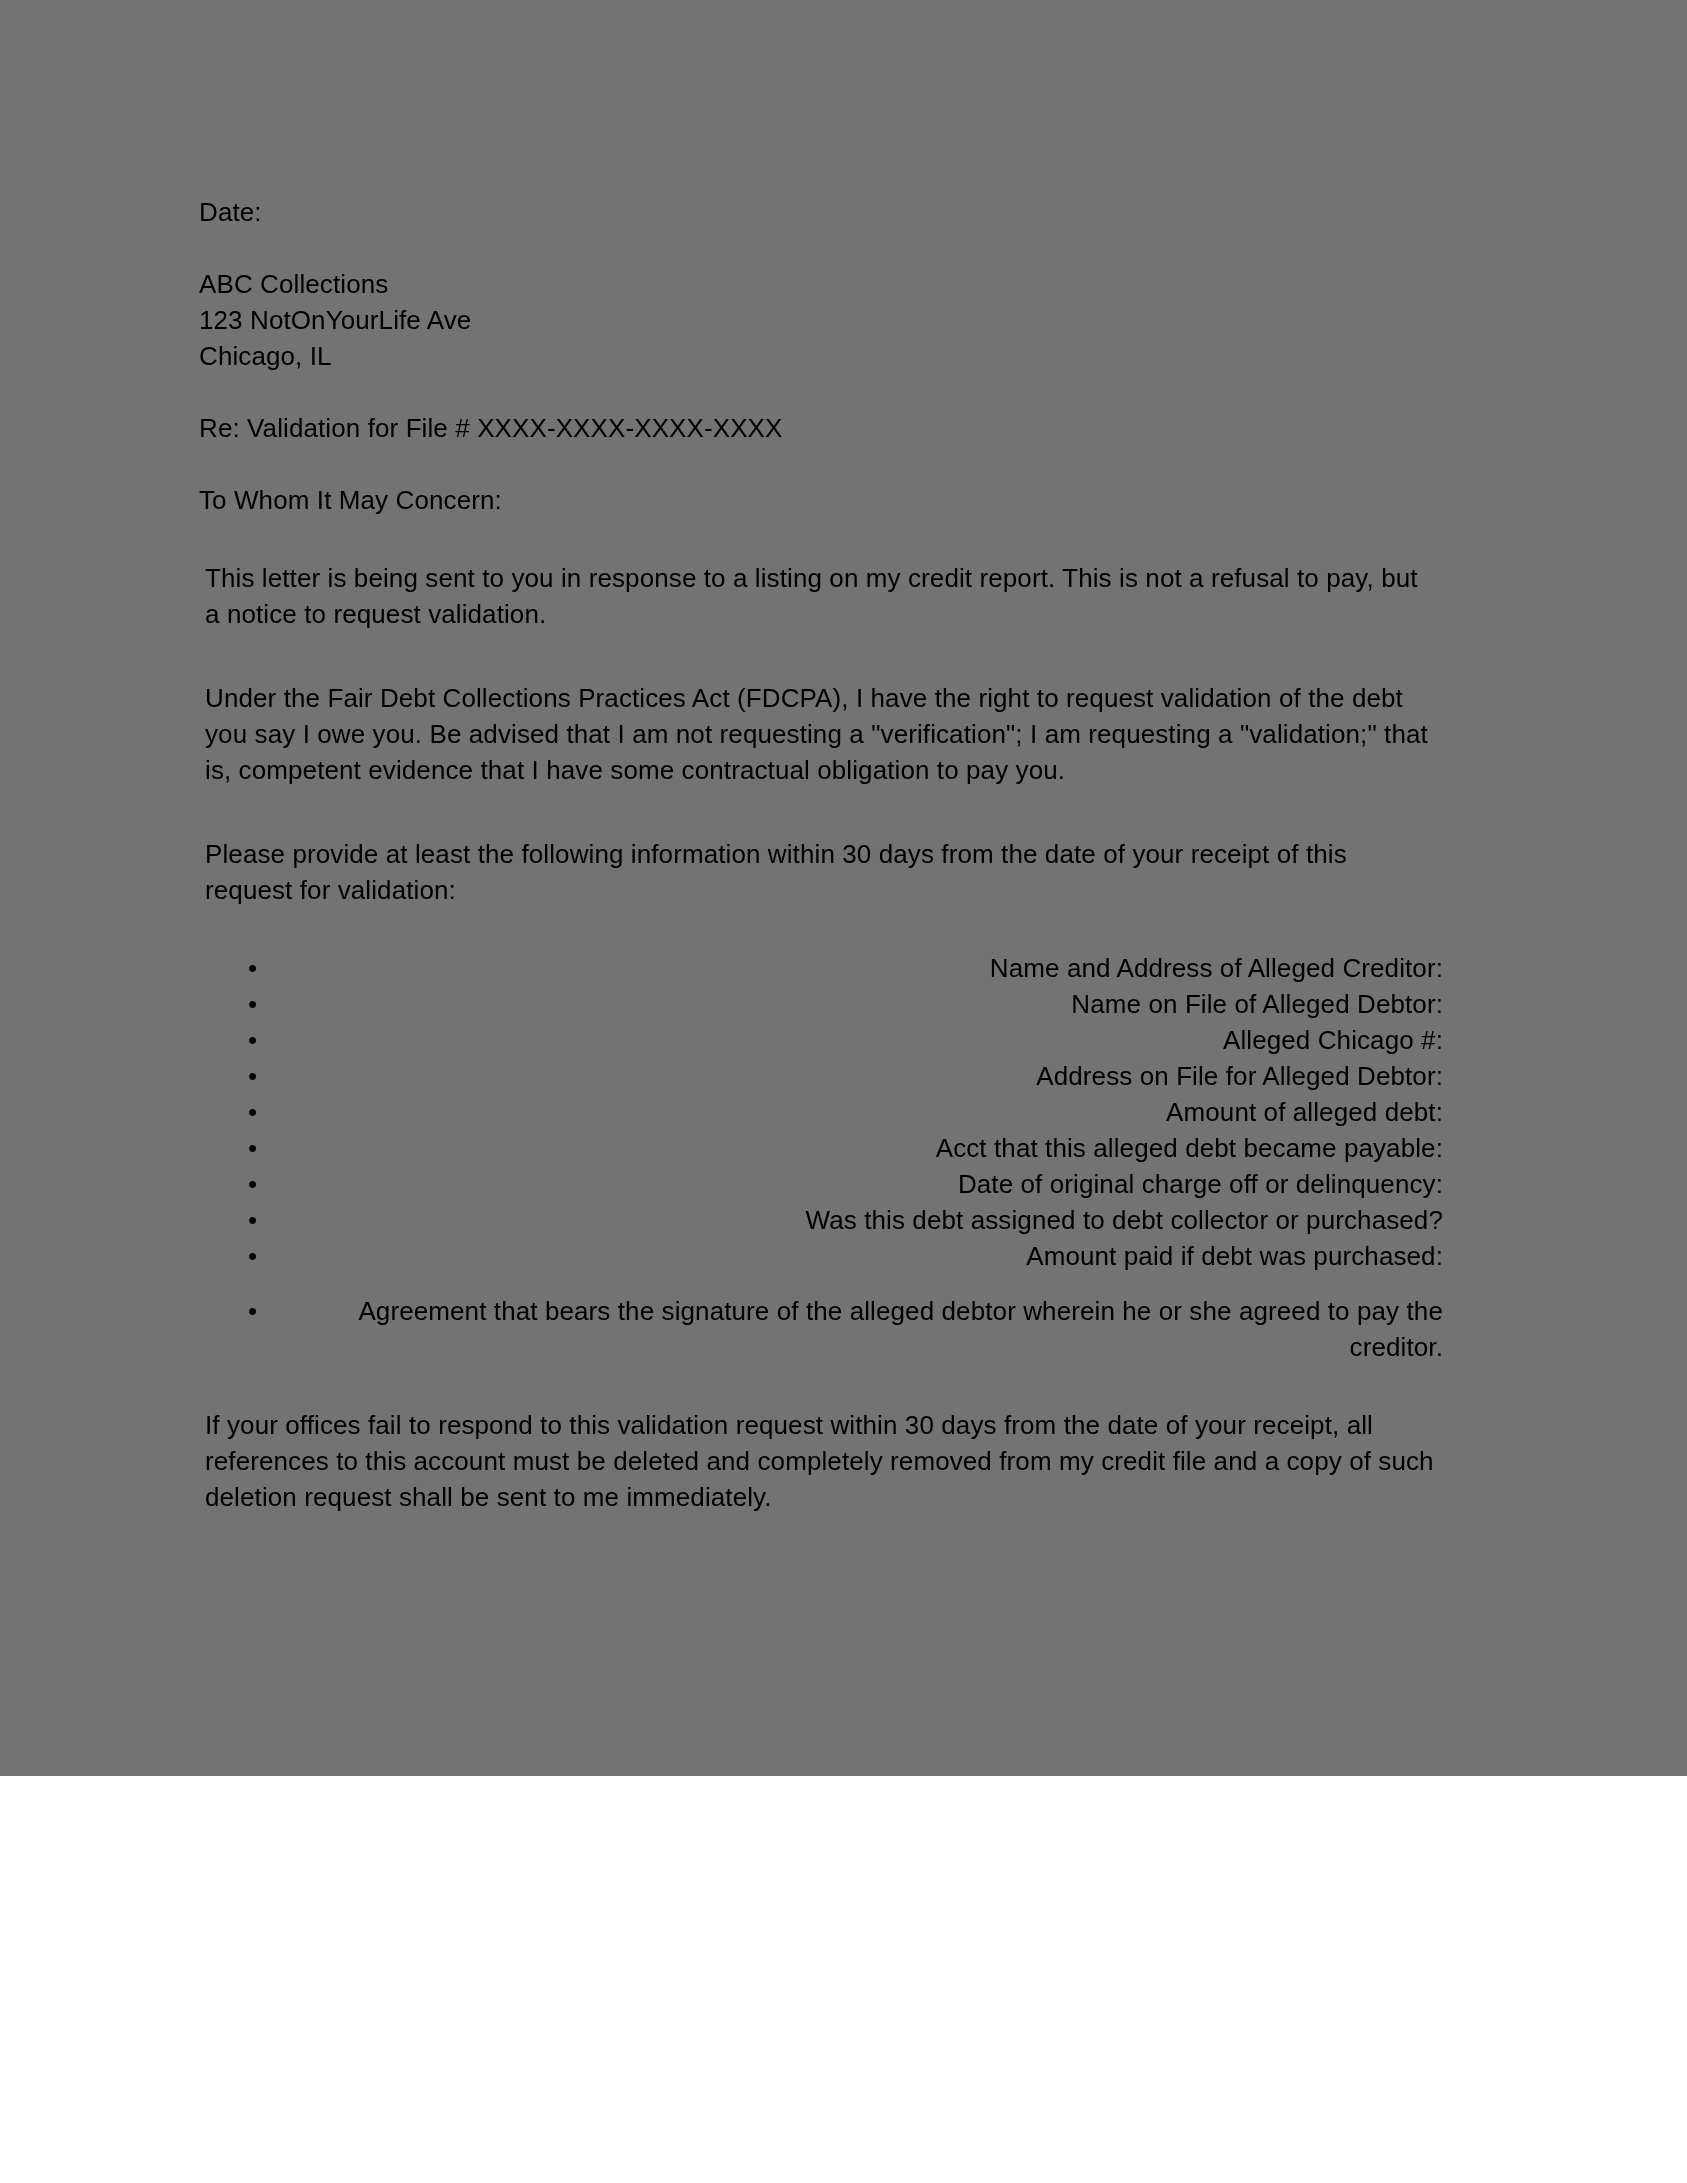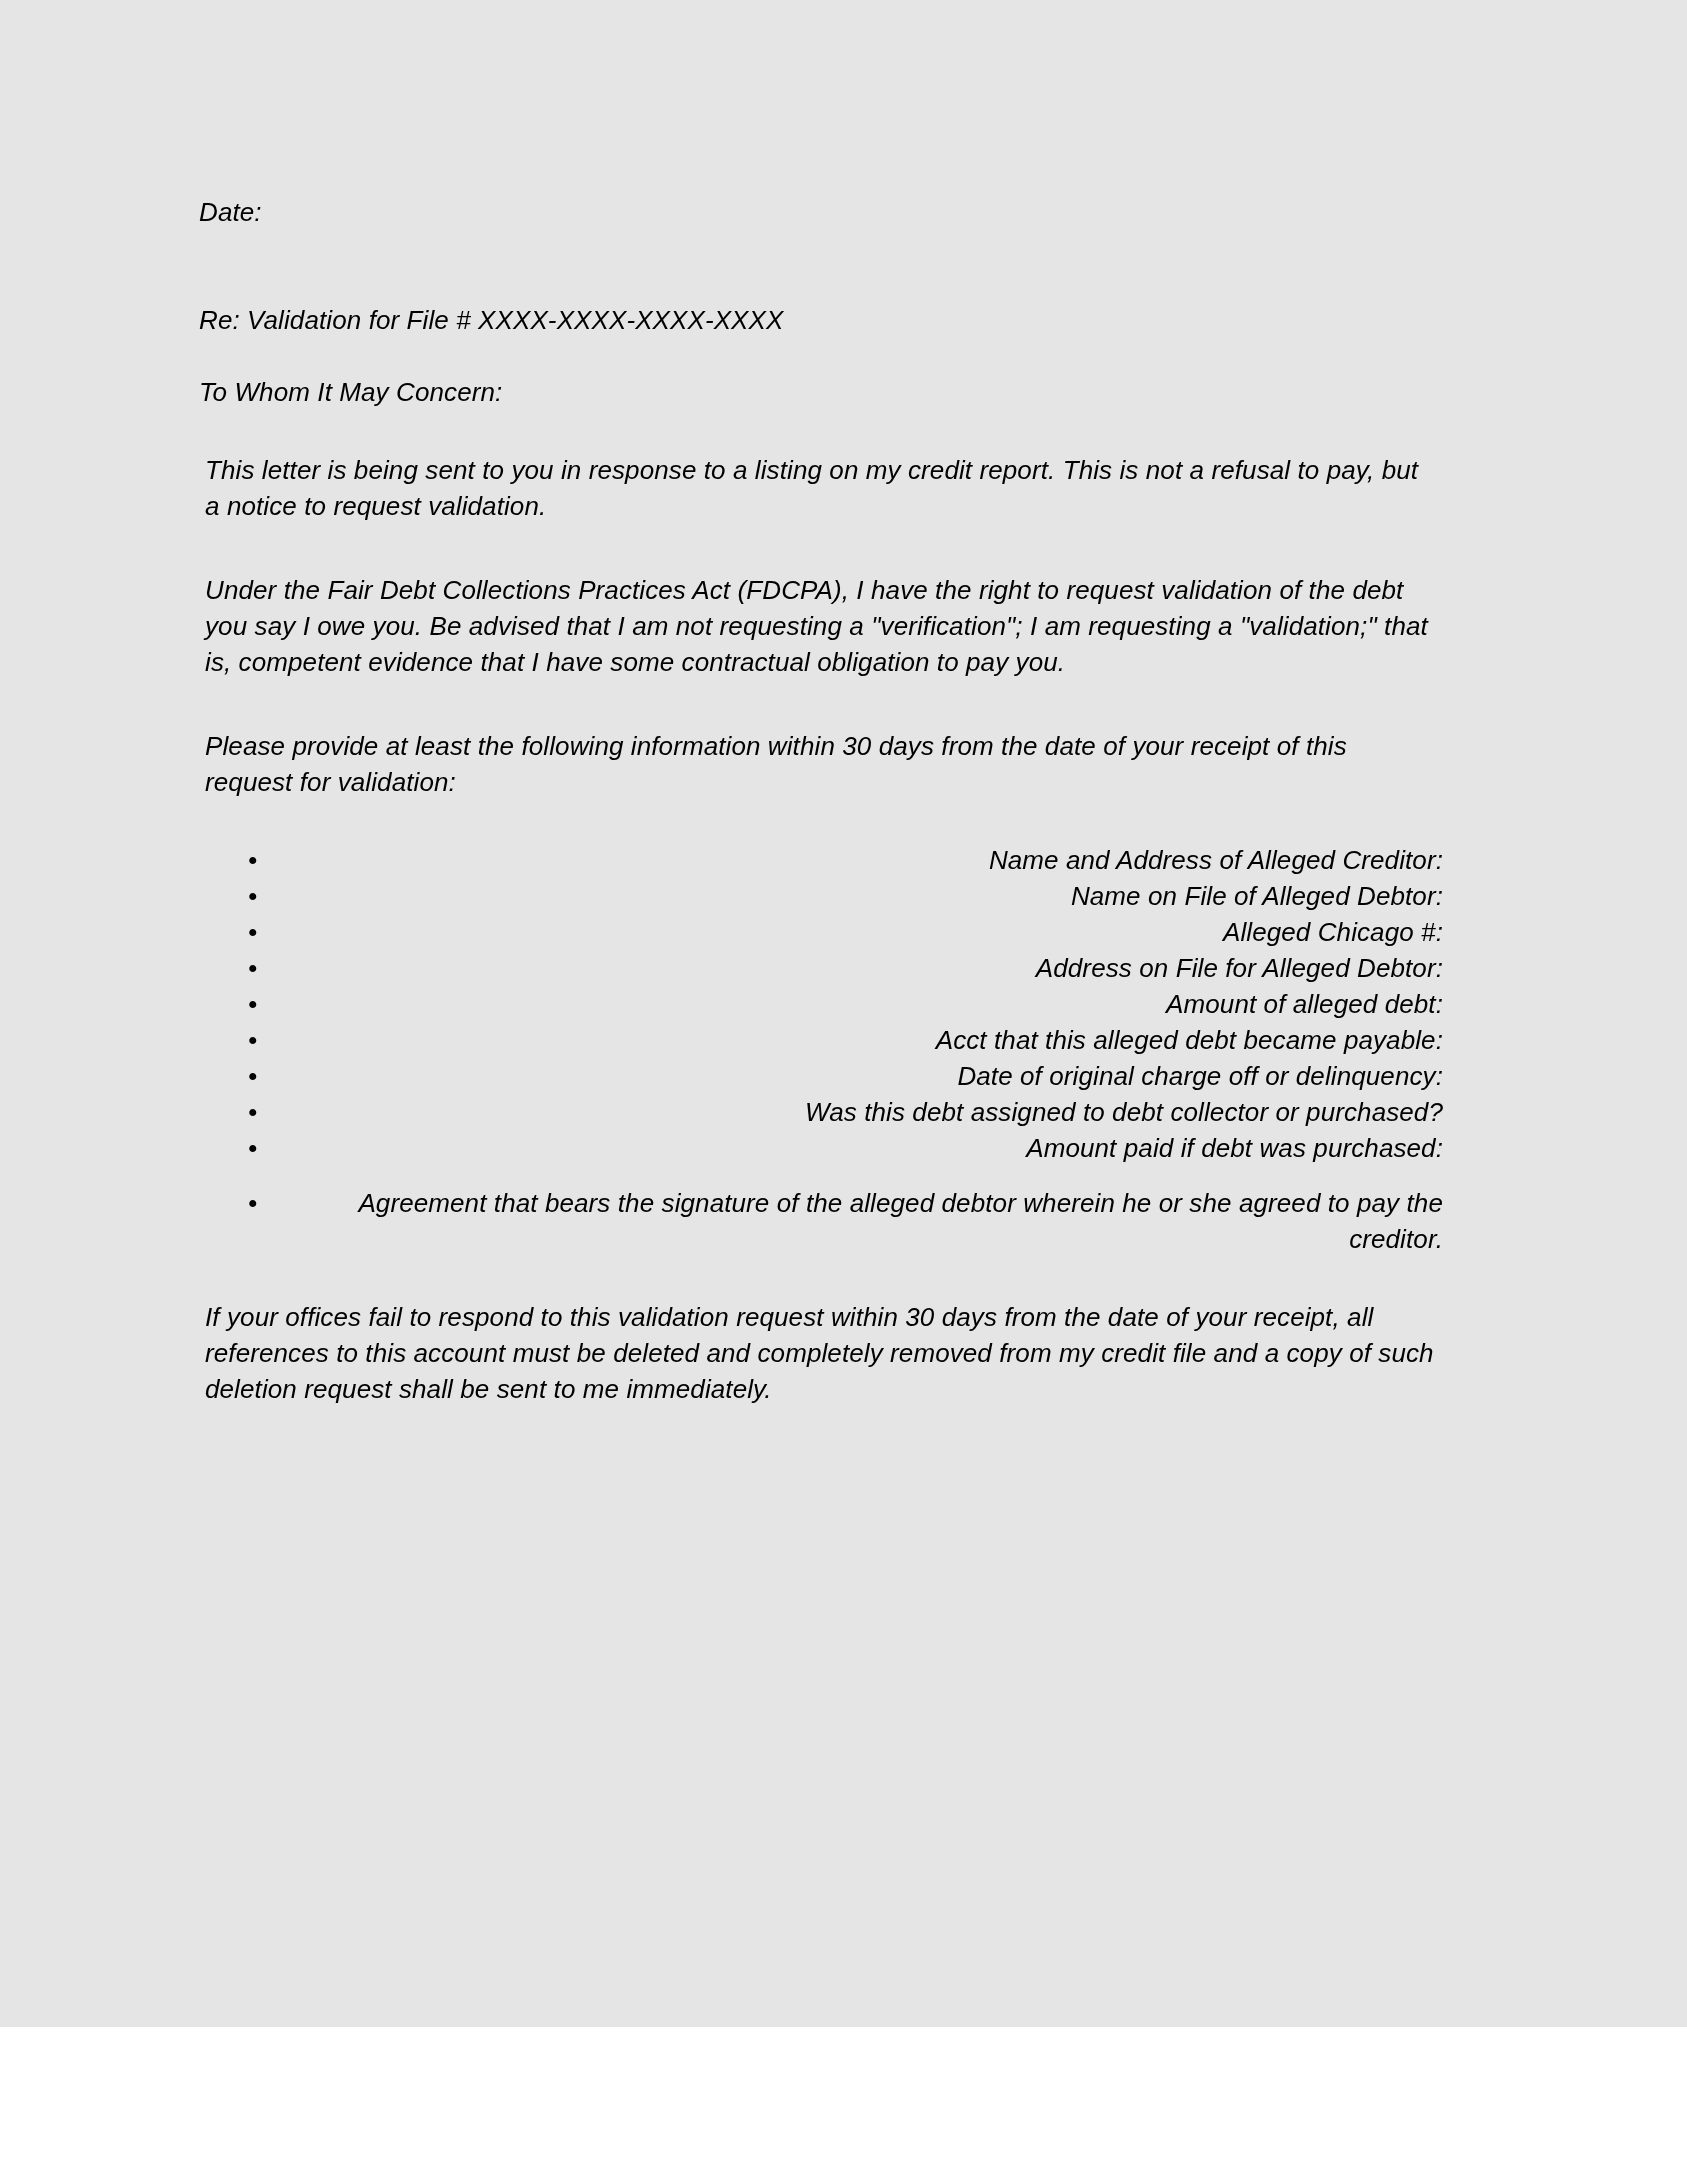--- a/index.html
+++ b/index.html
@@ -7,25 +7,24 @@
     padding: 0;
     background: #ffffff;
   }
   body {
     font-family: "Liberation Sans", sans-serif;
     color: #000000;
   }
   #page {
     position: relative;
     width: 1687px;
-    height: 2027px;
-    background: #e5e5e5;
+    height: 1776px;
+    background: #737373;
     overflow: hidden;
     box-sizing: border-box;
-    font-style: italic;
   }
   #letter {
     position: absolute;
     left: 199px;
     top: 194px;
     width: 1244px;
   }
   .line,
   .para,
   .bullet-text {
@@ -78,20 +77,25 @@
 
 <div id="page">
   <div id="letter">
 
     <div class="block">
       <div class="line">Date:</div>
     </div>
 
     <div class="gap-1"></div>
 
+    <div class="block">
+      <div class="line">ABC Collections</div>
+      <div class="line">123 NotOnYourLife Ave</div>
+      <div class="line">Chicago, IL</div>
+    </div>
 
     <div class="gap-1"></div>
 
     <div class="block">
       <div class="line">Re: Validation for File # XXXX-XXXX-XXXX-XXXX</div>
     </div>
 
     <div class="gap-1"></div>
 
     <div class="block">

